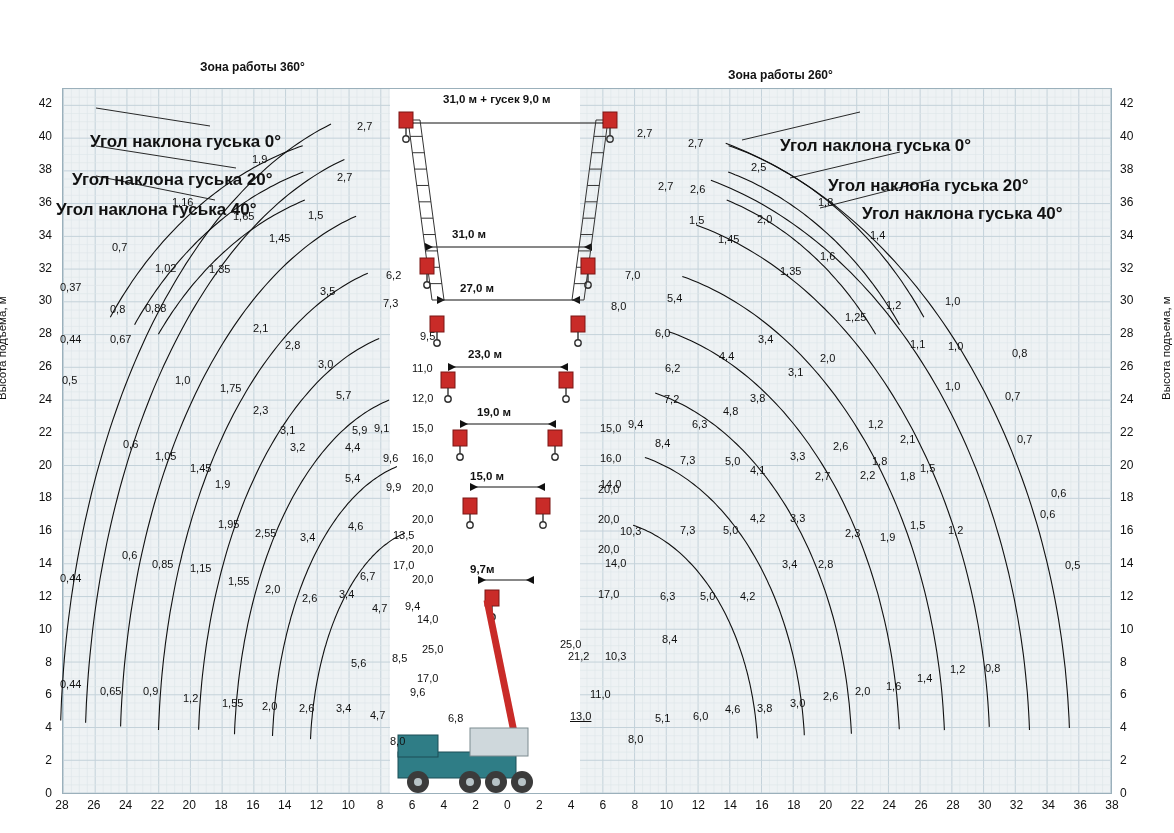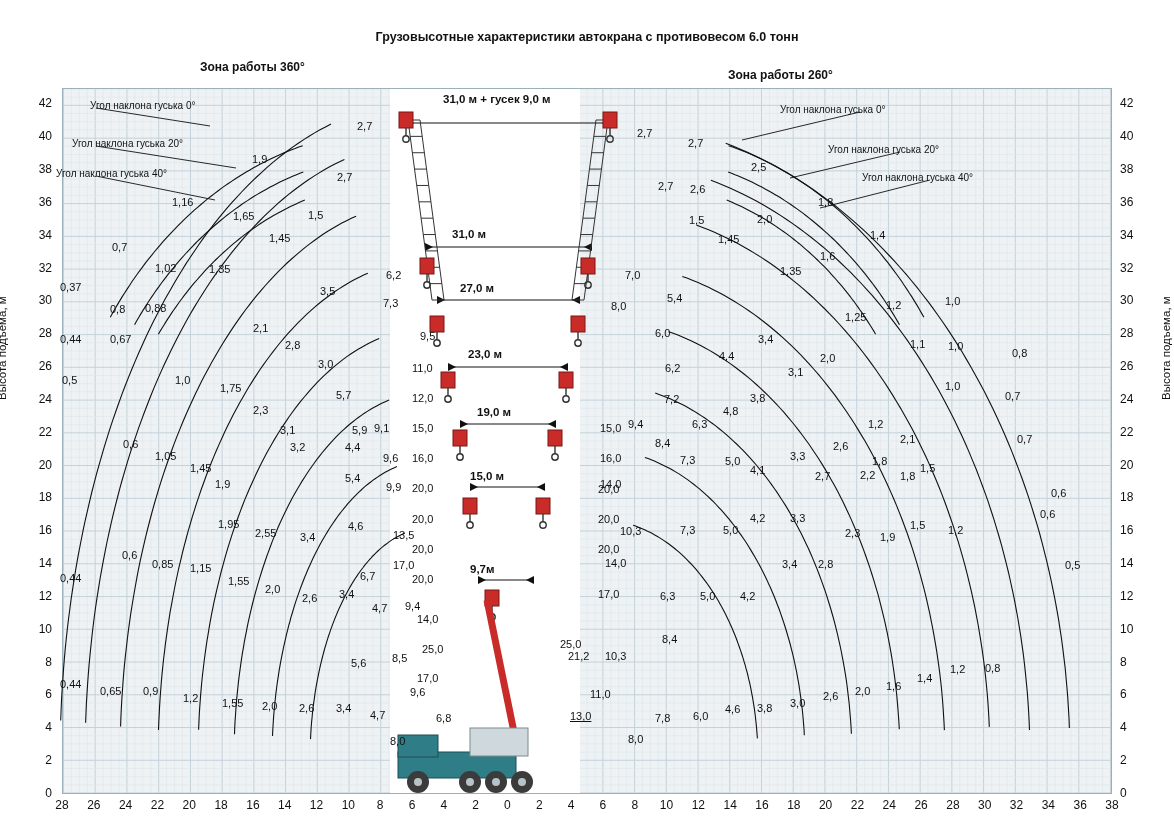--- a/index.html
+++ b/index.html
@@ -56,37 +56,36 @@
 
   
   #curves{position:absolute;left:0;top:0;width:1174px;height:833px;pointer-events:none;}
 
   
   .dl{
     position:absolute;font-size:11px;color:#111;white-space:nowrap;
   }
   
   .ann{
-    position:absolute;font-size:10px;color:#111;white-space:nowrap;font-weight:normal;
+    position:absolute;font-size:17px;color:#111;white-space:nowrap;font-weight:bold;margin-top:32px;
   }
   
   .boomlab{
     position:absolute;font-size:11.5px;color:#111;white-space:nowrap;font-weight:bold;
     text-align:center;
   }
   .centerwhite{
     position:absolute;background:#ffffff;
   }
 </style>
 </head>
 <body>
 
 <div id="root">
 
-  <div class="title">Грузовысотные характеристики автокрана с противовесом 6.0 тонн</div>
 
   <div class="zone-label" id="zone360">Зона работы 360°</div>
   <div class="zone-label" id="zone260">Зона работы 260°</div>
 
   <div id="plot">
     <svg id="grid" viewBox="0 0 1050 706">
         <line x1="0.0" y1="0" x2="0.0" y2="706" stroke="#c4d2da" stroke-width="1"></line>
         <line x1="8.0" y1="0" x2="8.0" y2="706" stroke="#dde6ea" stroke-width="0.6"></line>
         <line x1="15.9" y1="0" x2="15.9" y2="706" stroke="#dde6ea" stroke-width="0.6"></line>
         <line x1="23.9" y1="0" x2="23.9" y2="706" stroke="#dde6ea" stroke-width="0.6"></line>
@@ -645,21 +644,21 @@
       <div class="dl" style="left:410px;top:686px;">9,6</div>
       <div class="dl" style="left:60px;top:678px;">0,44</div>
       <div class="dl" style="left:100px;top:685px;">0,65</div>
       <div class="dl" style="left:143px;top:685px;">0,9</div>
       <div class="dl" style="left:183px;top:692px;">1,2</div>
       <div class="dl" style="left:222px;top:697px;">1,55</div>
       <div class="dl" style="left:262px;top:700px;">2,0</div>
       <div class="dl" style="left:299px;top:702px;">2,6</div>
       <div class="dl" style="left:336px;top:702px;">3,4</div>
       <div class="dl" style="left:370px;top:709px;">4,7</div>
-      <div class="dl" style="left:388px;top:712px;padding-left:48px;">6,8</div>
+      <div class="dl" style="left:400px;top:712px;padding-left:48px;">6,8</div>
       <div class="dl" style="left:390px;top:735px;">8,0</div>
       <div class="dl" style="left:637px;top:127px;">2,7</div>
       <div class="dl" style="left:688px;top:137px;">2,7</div>
       <div class="dl" style="left:751px;top:161px;">2,5</div>
       <div class="dl" style="left:658px;top:180px;">2,7</div>
       <div class="dl" style="left:690px;top:183px;">2,6</div>
       <div class="dl" style="left:818px;top:196px;">1,8</div>
       <div class="dl" style="left:689px;top:214px;">1,5</div>
       <div class="dl" style="left:757px;top:213px;">2,0</div>
       <div class="dl" style="left:870px;top:229px;">1,4</div>
@@ -726,21 +725,21 @@
       <div class="dl" style="left:598px;top:588px;">17,0</div>
       <div class="dl" style="left:660px;top:590px;">6,3</div>
       <div class="dl" style="left:700px;top:590px;">5,0</div>
       <div class="dl" style="left:740px;top:590px;">4,2</div>
       <div class="dl" style="left:560px;top:638px;">25,0</div>
       <div class="dl" style="left:662px;top:633px;">8,4</div>
       <div class="dl" style="left:568px;top:650px;">21,2</div>
       <div class="dl" style="left:605px;top:650px;">10,3</div>
       <div class="dl" style="left:570px;top:710px;text-decoration:underline;">13,0</div>
       <div class="dl" style="left:590px;top:688px;">11,0</div>
-      <div class="dl" style="left:655px;top:712px;">7,8</div>
+      <div class="dl" style="left:655px;top:712px;">5,1</div>
       <div class="dl" style="left:693px;top:710px;">6,0</div>
       <div class="dl" style="left:725px;top:703px;">4,6</div>
       <div class="dl" style="left:757px;top:702px;">3,8</div>
       <div class="dl" style="left:790px;top:697px;">3,0</div>
       <div class="dl" style="left:823px;top:690px;">2,6</div>
       <div class="dl" style="left:855px;top:685px;">2,0</div>
       <div class="dl" style="left:886px;top:680px;">1,6</div>
       <div class="dl" style="left:917px;top:672px;">1,4</div>
       <div class="dl" style="left:950px;top:663px;">1,2</div>
       <div class="dl" style="left:985px;top:662px;">0,8</div>

